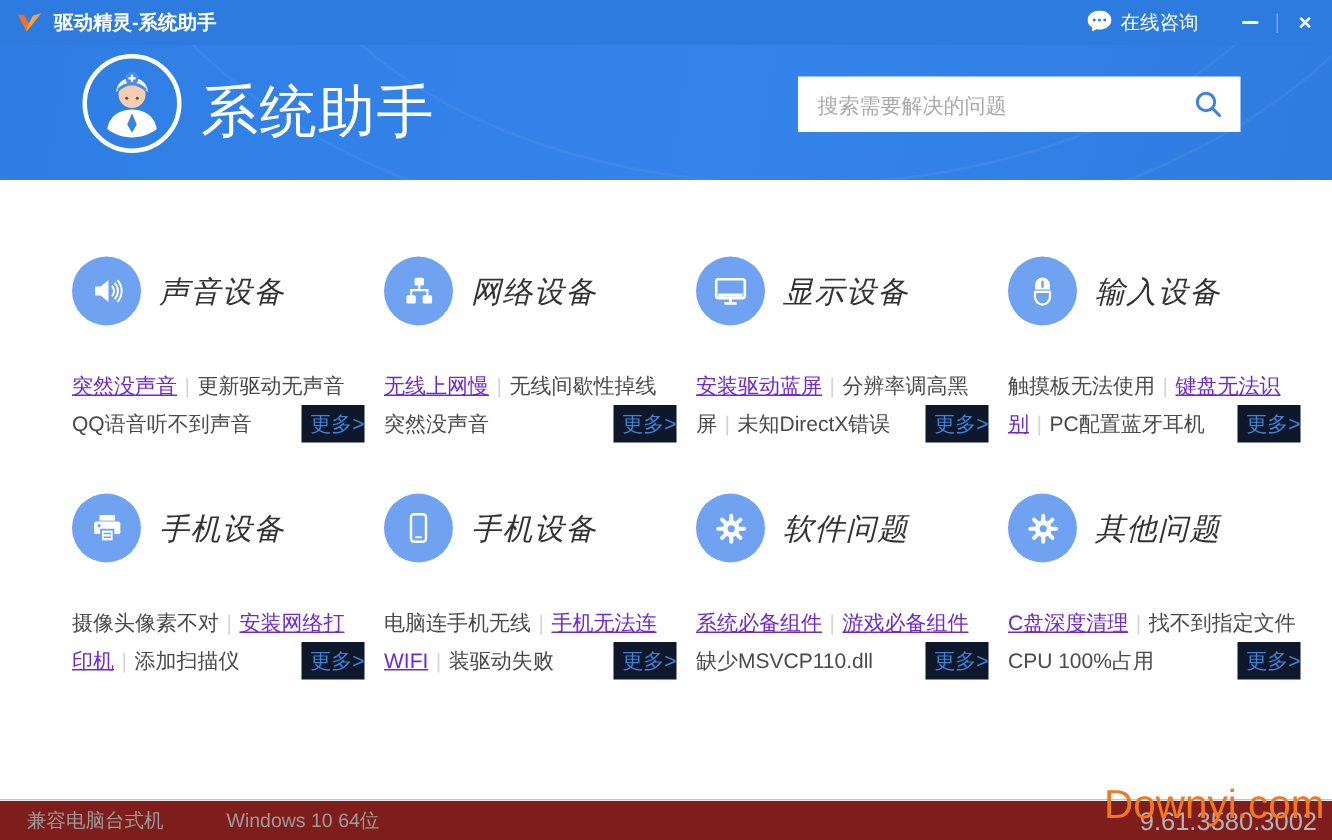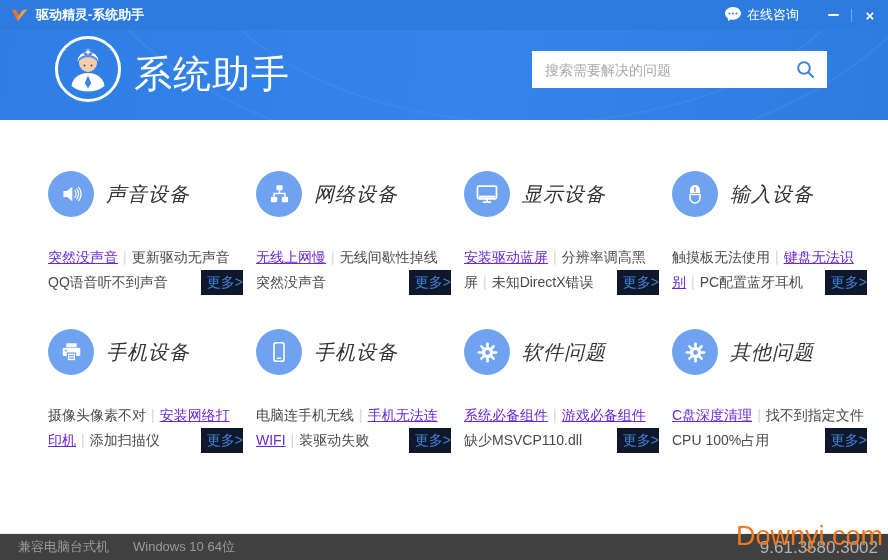--- a/index.html
+++ b/index.html
@@ -36,21 +36,21 @@
   .card-head { display:flex; align-items:center; gap:12px; }
   .icon-circle { flex:none; width:46px; height:46px; border-radius:50%; background:#6FA3F2; display:flex; align-items:center; justify-content:center; }
   .card-title { font-size:20px; color:#333; letter-spacing:1px; white-space:nowrap;font-style:italic; }
   .links { position:relative; margin-top:28px; font-size:14px; line-height:25px; color:#4A4A4A; min-height:50px; word-break:break-word; }
   .link { cursor:pointer; }
   .link.accent { color:#6d28d9;text-decoration:underline; }
   .sep { color:#D5D5D5; margin:0 5px; }
   .more { position:absolute; right:0; bottom:0; color:#3E82D8; cursor:pointer; background:#0f172a; padding-left:6px; }
 
   
-  .statusbar { position:absolute; left:0; right:0; bottom:0; height:27px; border-top:1px solid #EDEDED; display:flex; align-items:center; padding:0 18px; gap:24px; color:#9B9B9B; font-size:13px; background:#404040; }
+  .statusbar { position:absolute; left:0; right:0; bottom:0; height:27px; border-top:1px solid #EDEDED; display:flex; align-items:center; padding:0 18px; gap:42px; color:#9B9B9B; font-size:13px; background:#7f1d1d; }
   .version { position:absolute; right:10px; bottom:2px; font-size:17px; color:#B3B3B3; z-index:4; }
   .watermark { position:absolute; right:5px; bottom:10px; font-size:27px; font-weight:normal; color:#F07820; z-index:5; letter-spacing:0; line-height:1; }
 </style>
 </head>
 <body>
 
 <div class="window">
 
   <div class="titlebar">
     <span class="tb-logo">

